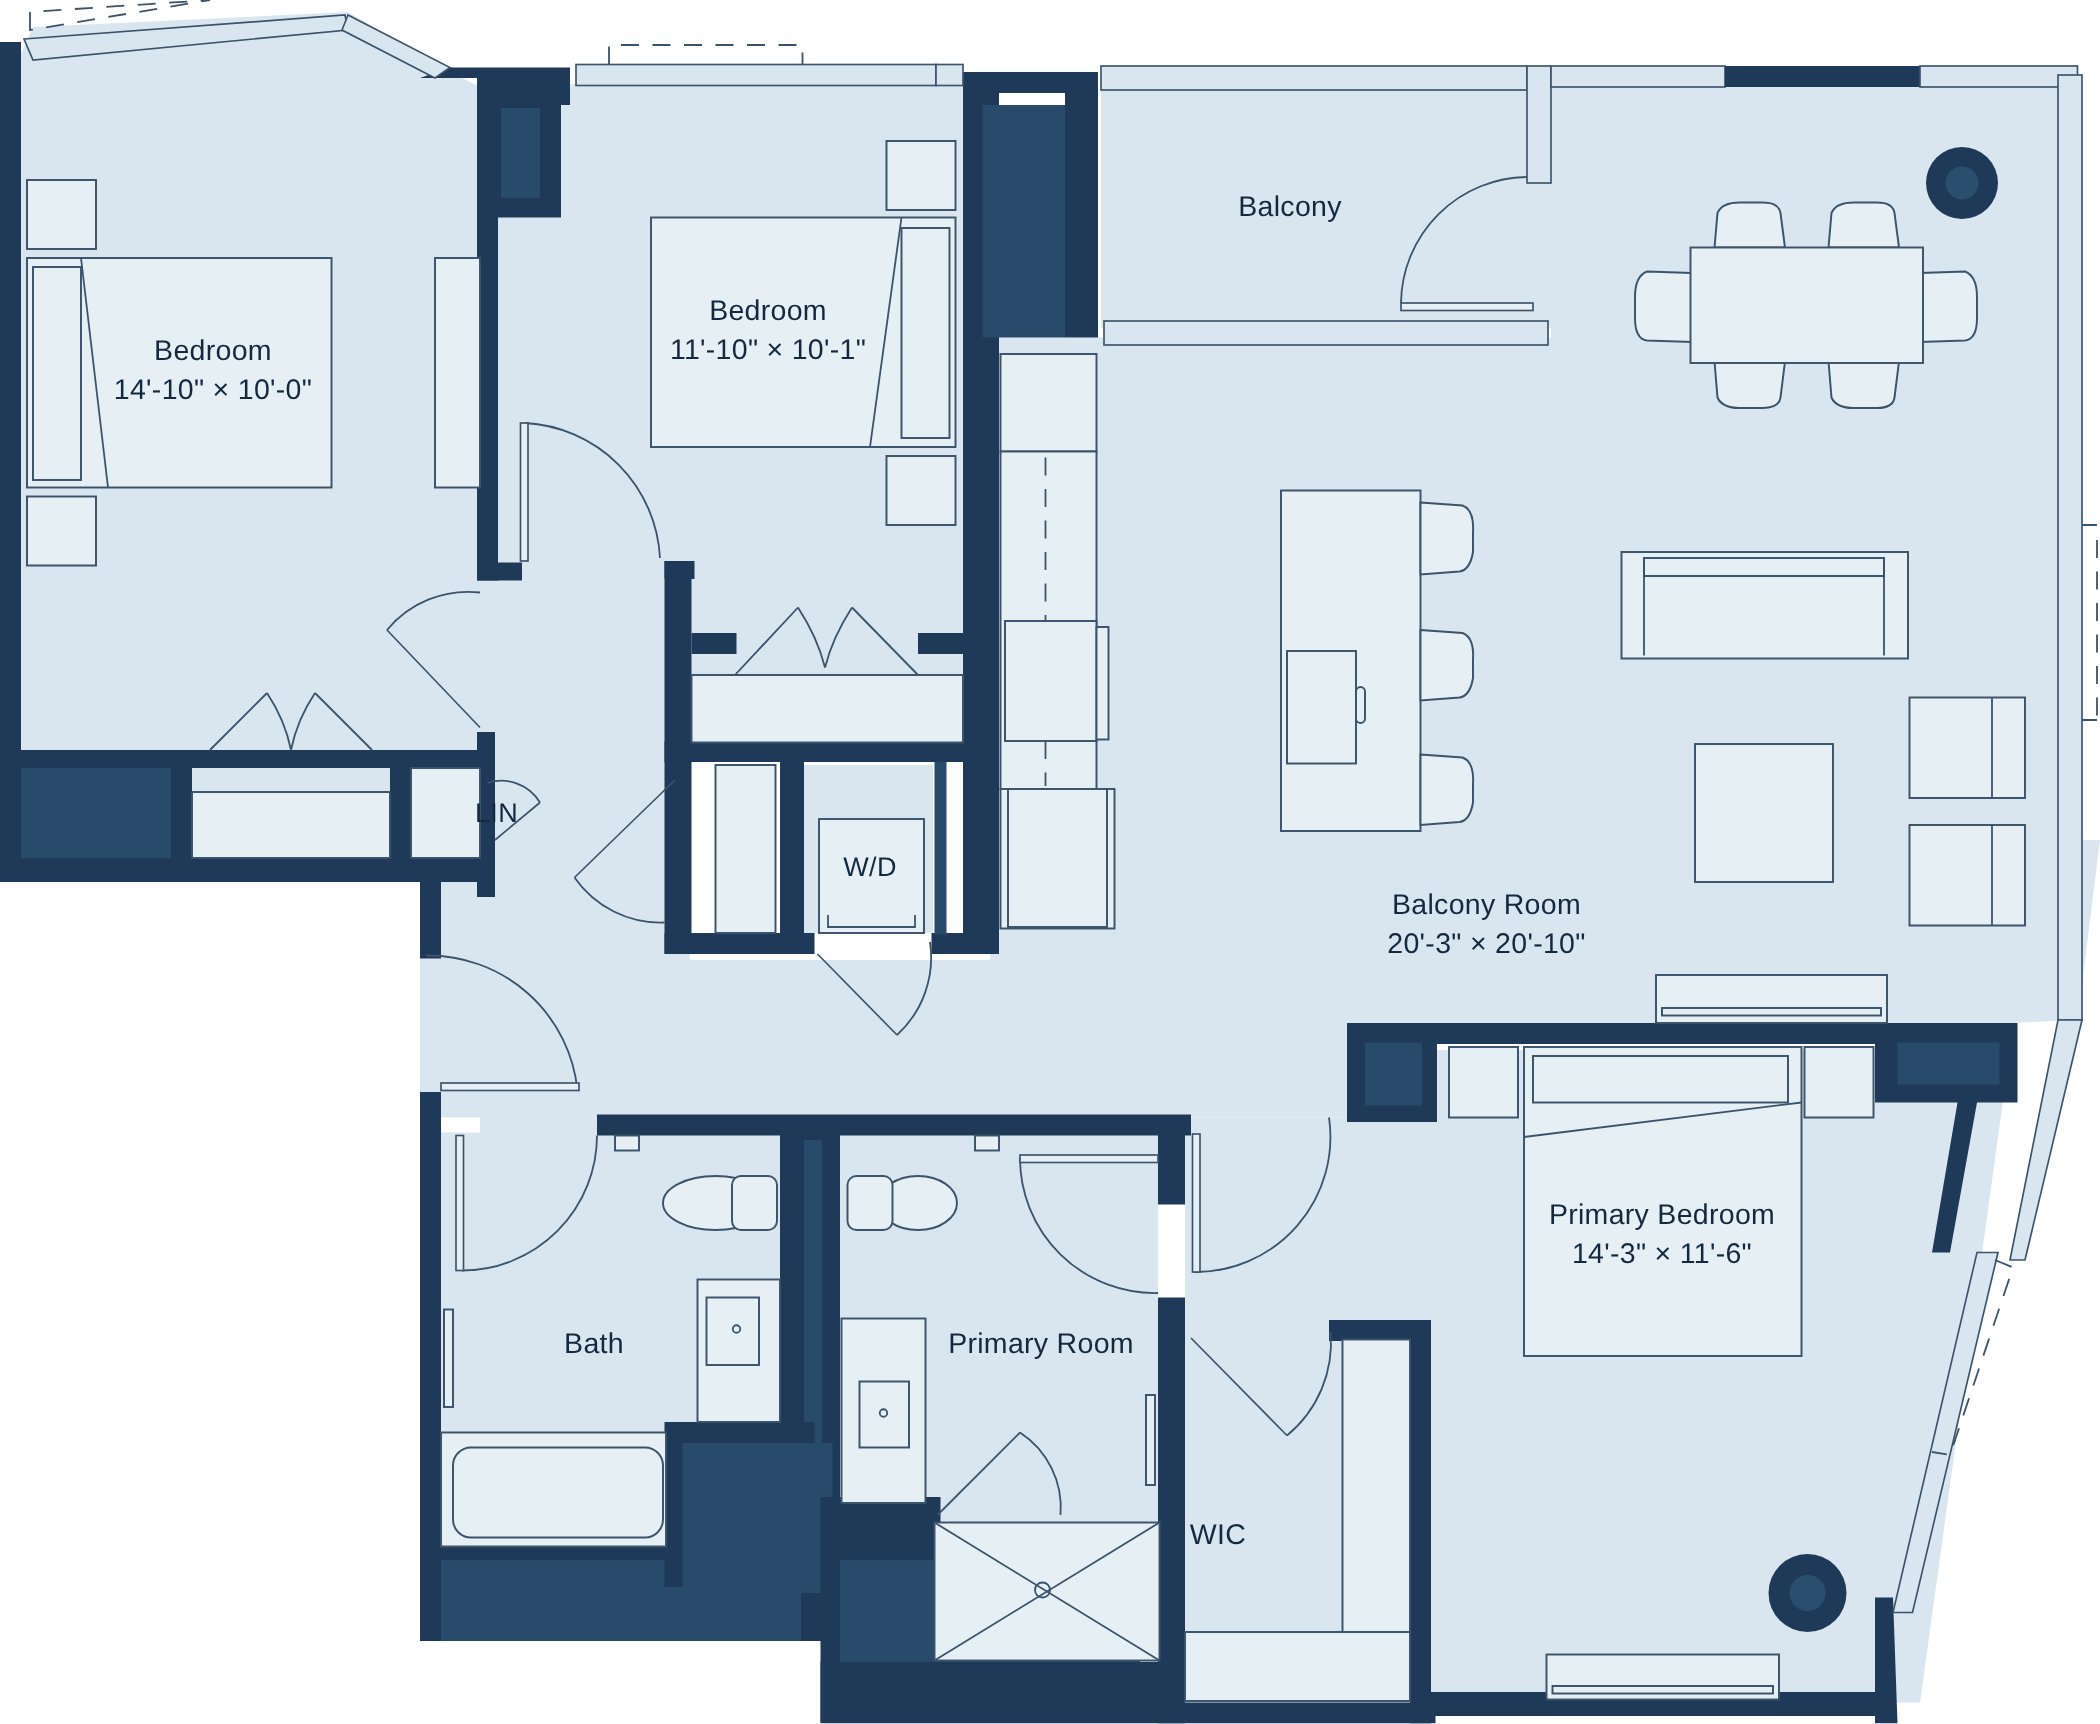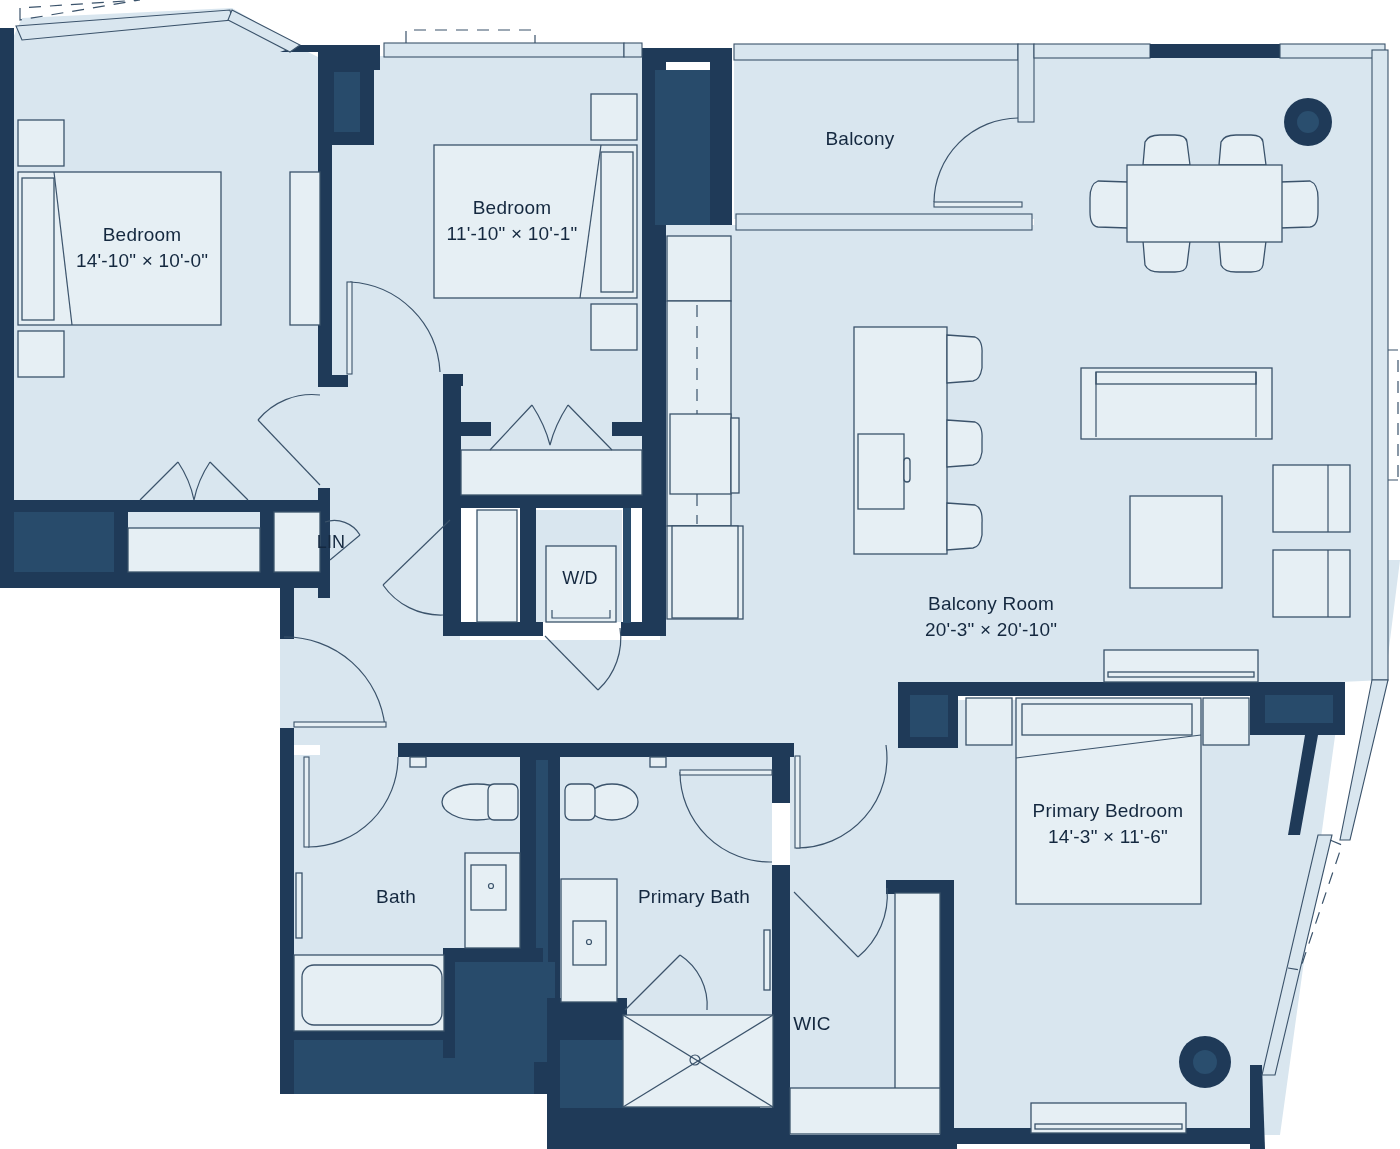--- a/index.html
+++ b/index.html
@@ -314,21 +314,21 @@
 <div class="label" style="left:1108px; top:798px;">
   <span class="name">Primary Bedroom</span>
   <span class="dim">14'-3" × 11'-6"</span>
 </div>
 
 <div class="label" style="left:396px; top:884px;">
   <span class="name">Bath</span>
 </div>
 
 <div class="label" style="left:694px; top:884px;">
-  <span class="name">Primary Bath</span>
+  <span class="name">Primary Room</span>
 </div>
 
 <div class="label" style="left:812px; top:1011px;">
   <span class="name">WIC</span>
 </div>
 
 <div class="label small" style="left:293px; top:530px;margin-left:38px;">
   <span class="name">LIN</span>
 </div>
 

